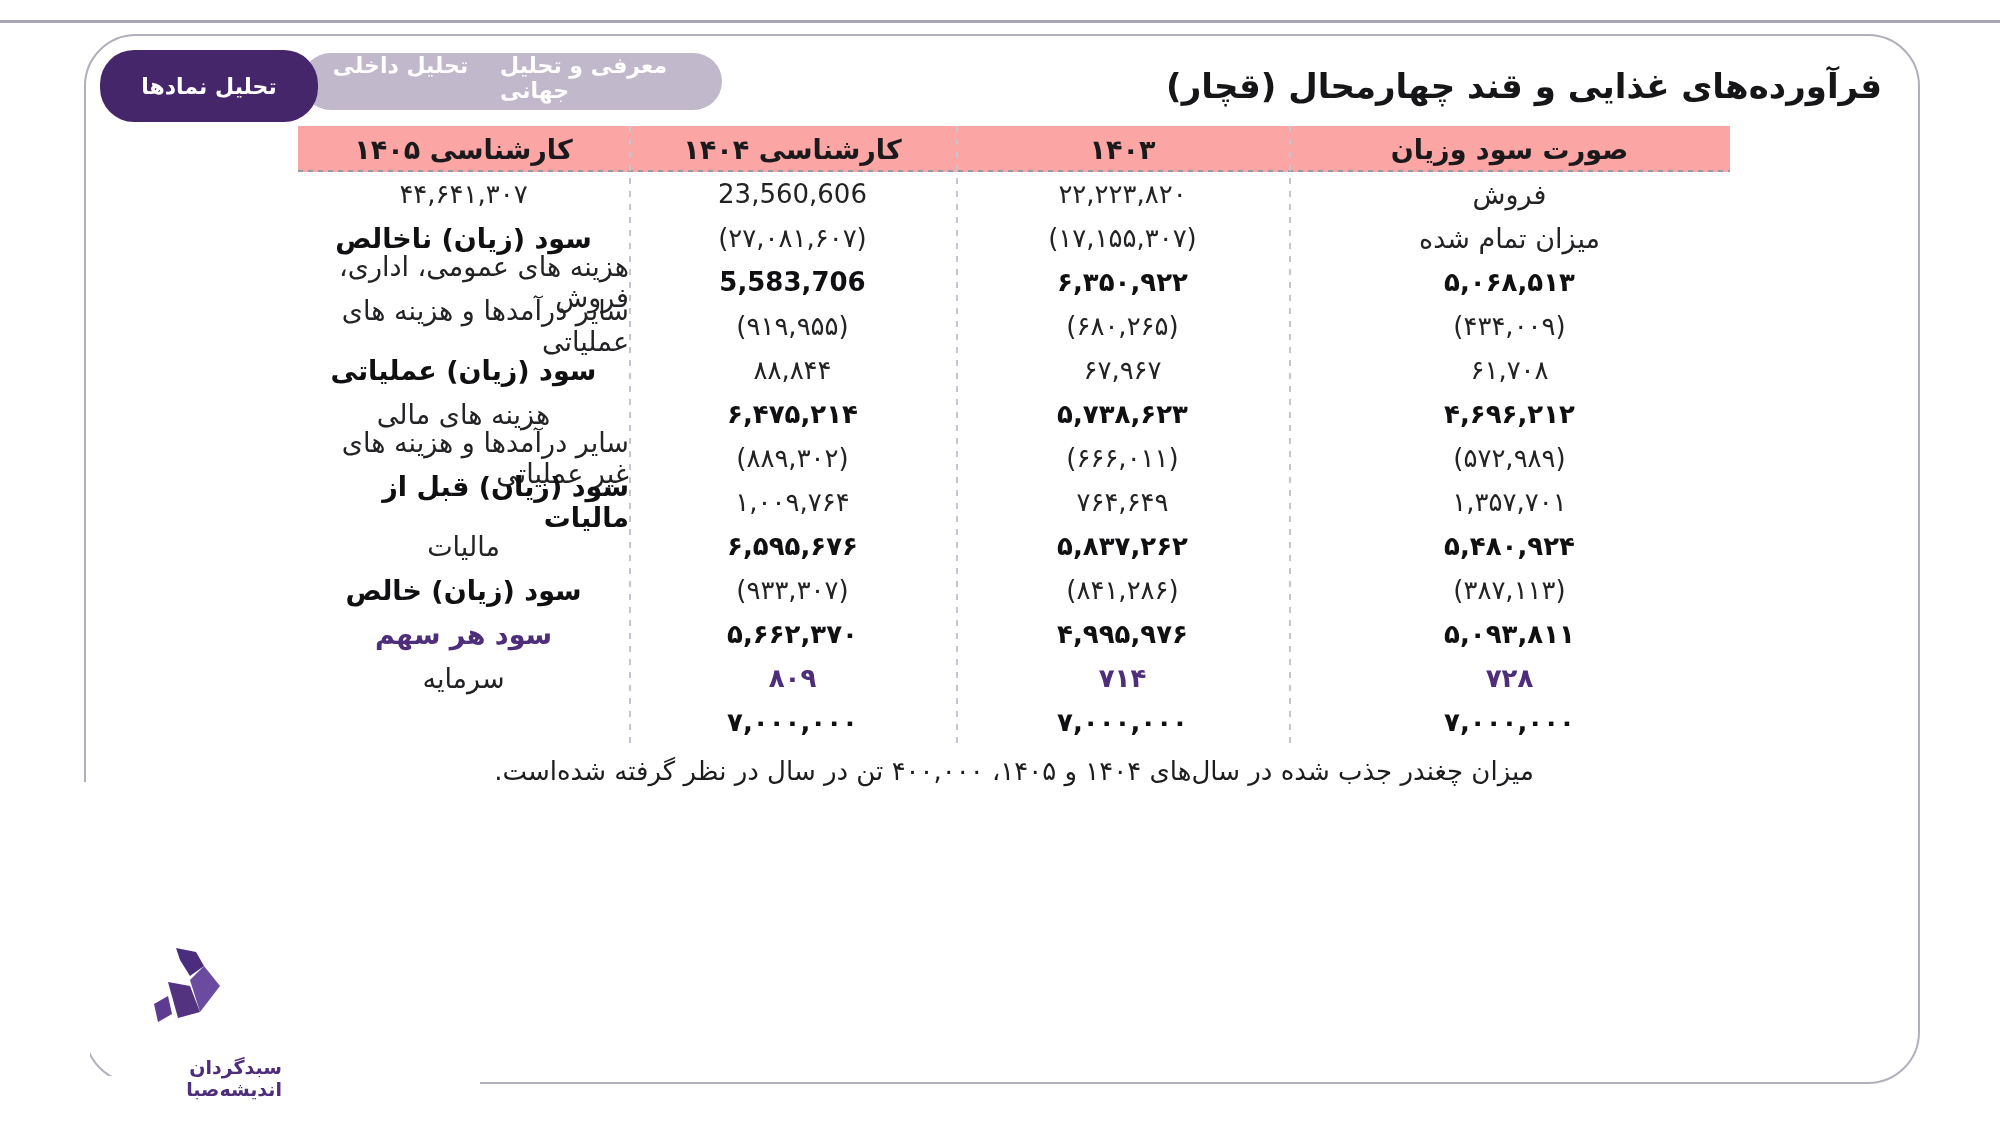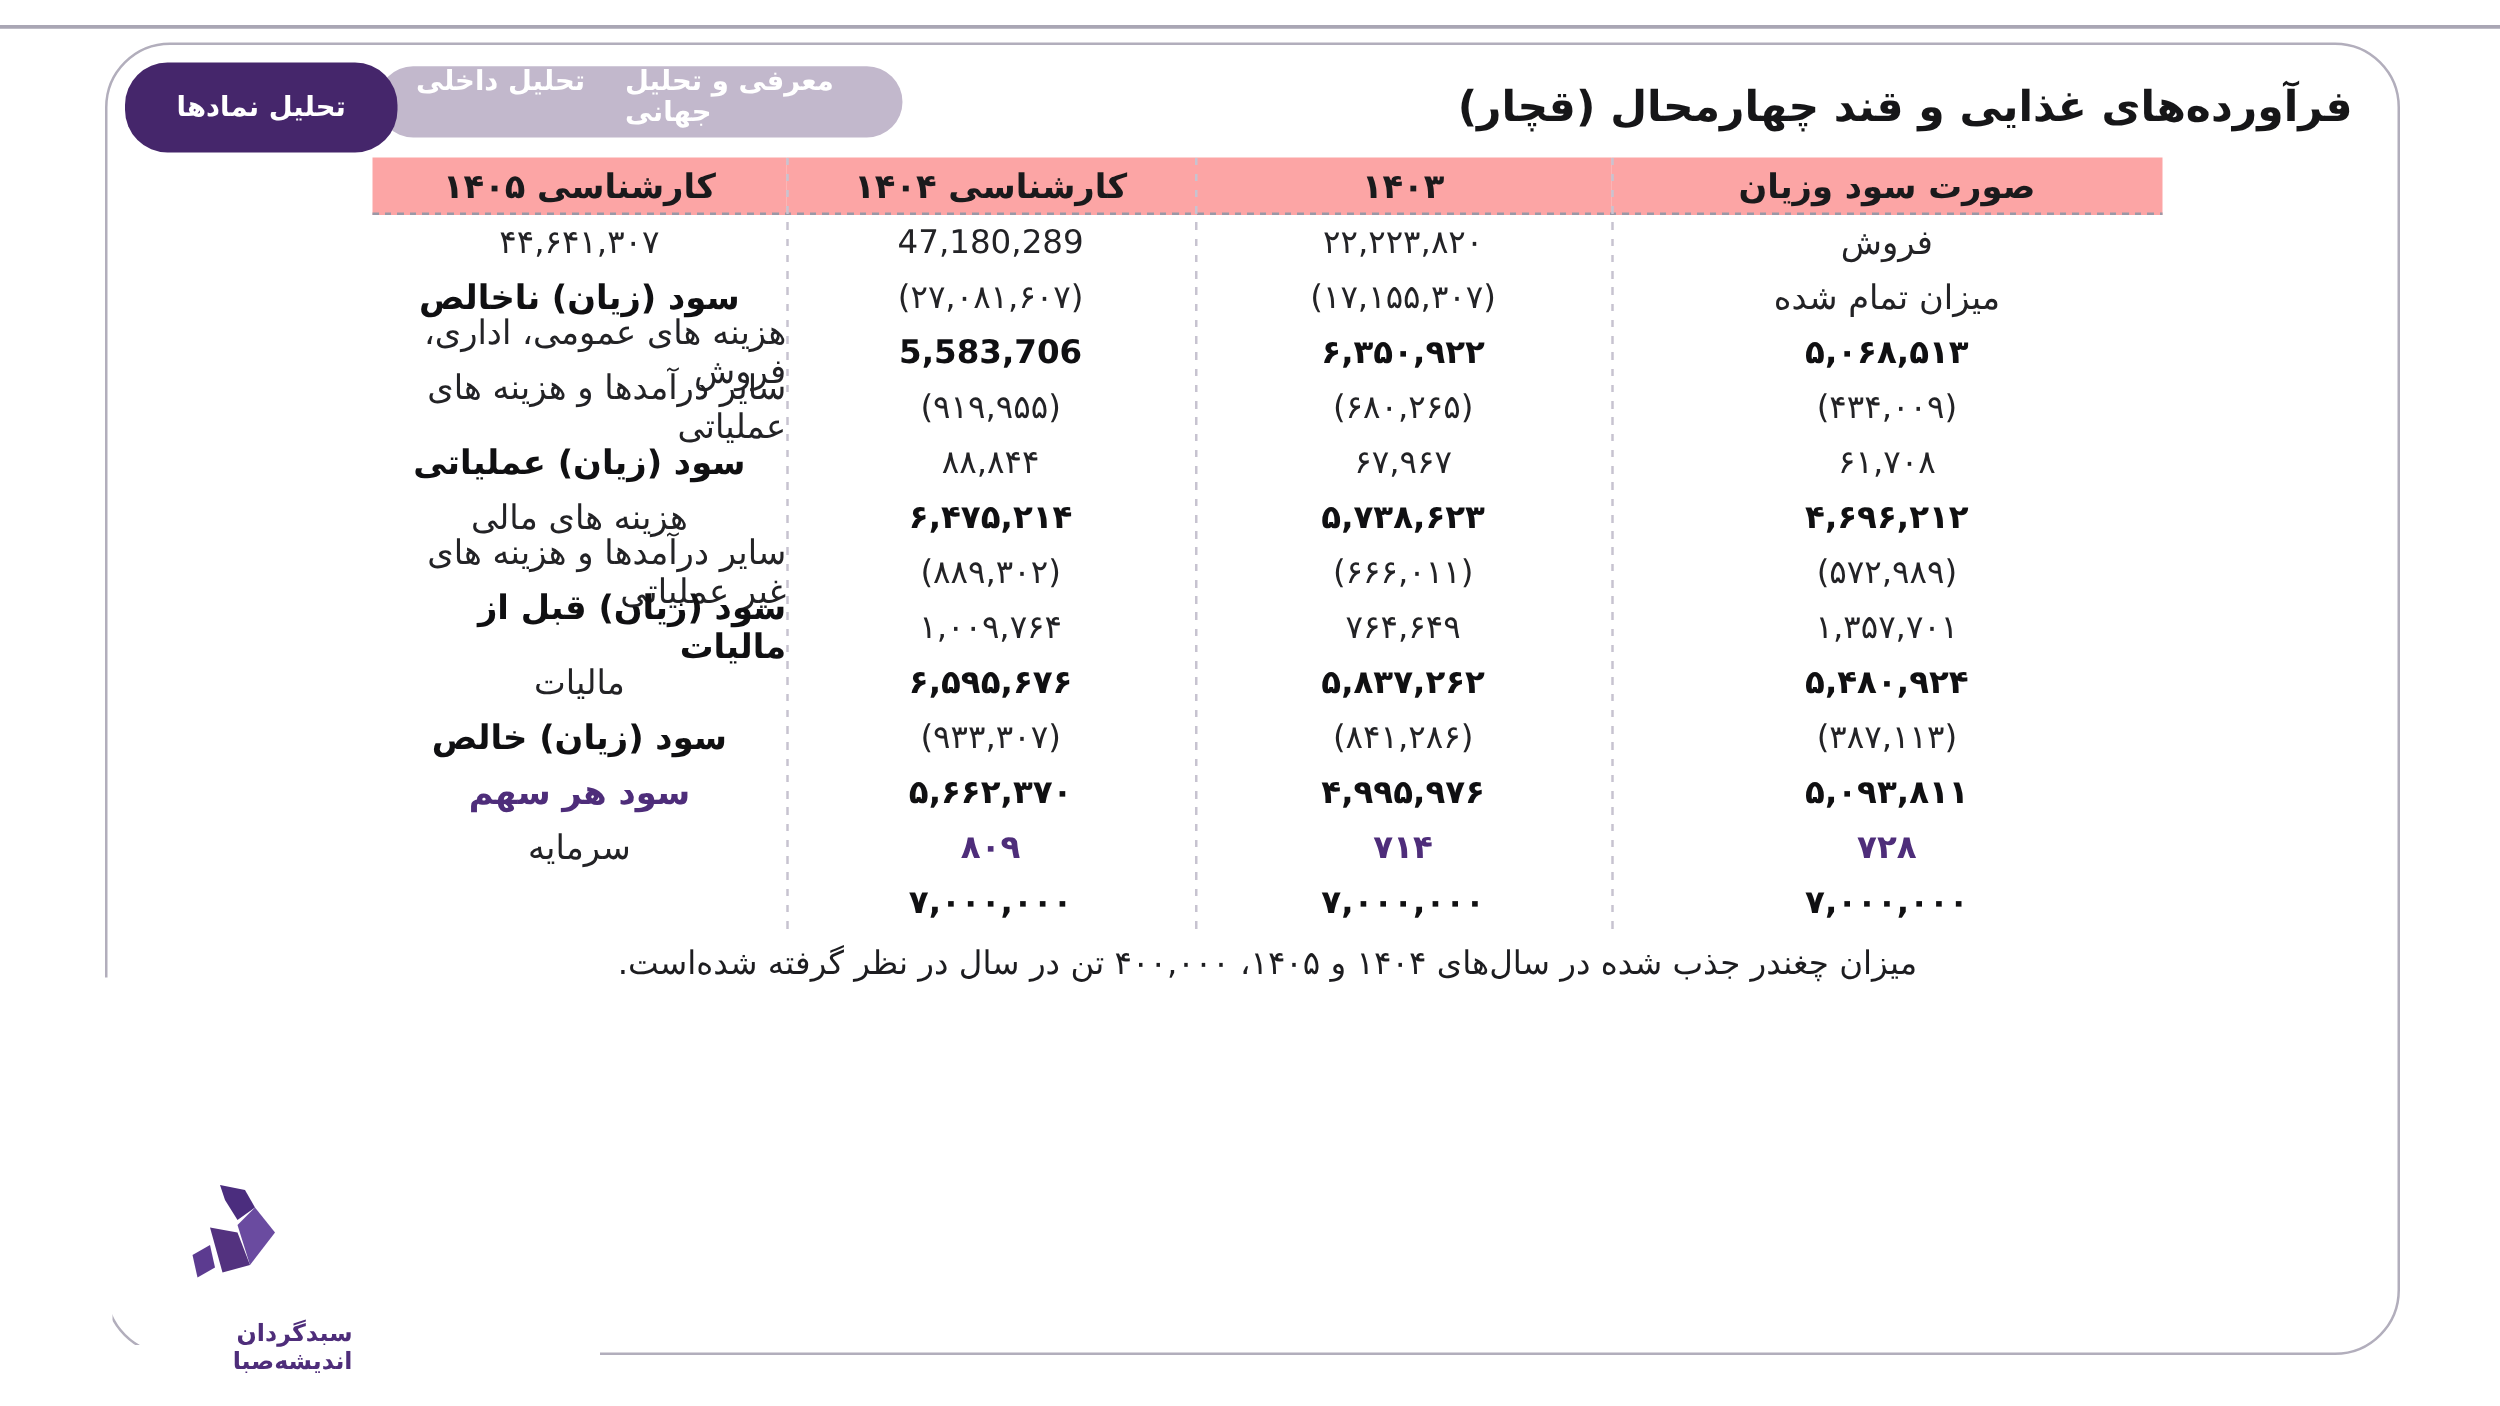--- a/index.html
+++ b/index.html
@@ -93,21 +93,21 @@
   <div class="page-title">فرآورده‌های غذایی و قند چهارمحال (قچار)</div>
 
   <div class="pl-table">
     <div class="cell th">صورت سود وزیان</div>
     <div class="cell th num">۱۴۰۳</div>
     <div class="cell th">کارشناسی ۱۴۰۴</div>
     <div class="cell th">کارشناسی ۱۴۰۵</div>
 
     <div class="cell lbl">فروش</div>
     <div class="cell num">۲۲,۲۲۳,۸۲۰</div>
-    <div class="cell num">47,180,289</div>
+    <div class="cell num">23,560,606</div>
     <div class="cell num">۴۴,۶۴۱,۳۰۷</div>
 
     <div class="cell lbl">میزان تمام شده</div>
     <div class="cell num">(۱۷,۱۵۵,۳۰۷)</div>
     <div class="cell num">(۲۷,۰۸۱,۶۰۷)</div>
 
     <div class="cell lbl total">سود (زیان) ناخالص</div>
     <div class="cell num total">۵,۰۶۸,۵۱۳</div>
     <div class="cell num total">۶,۳۵۰,۹۲۲</div>
     <div class="cell num total">5,583,706</div>

